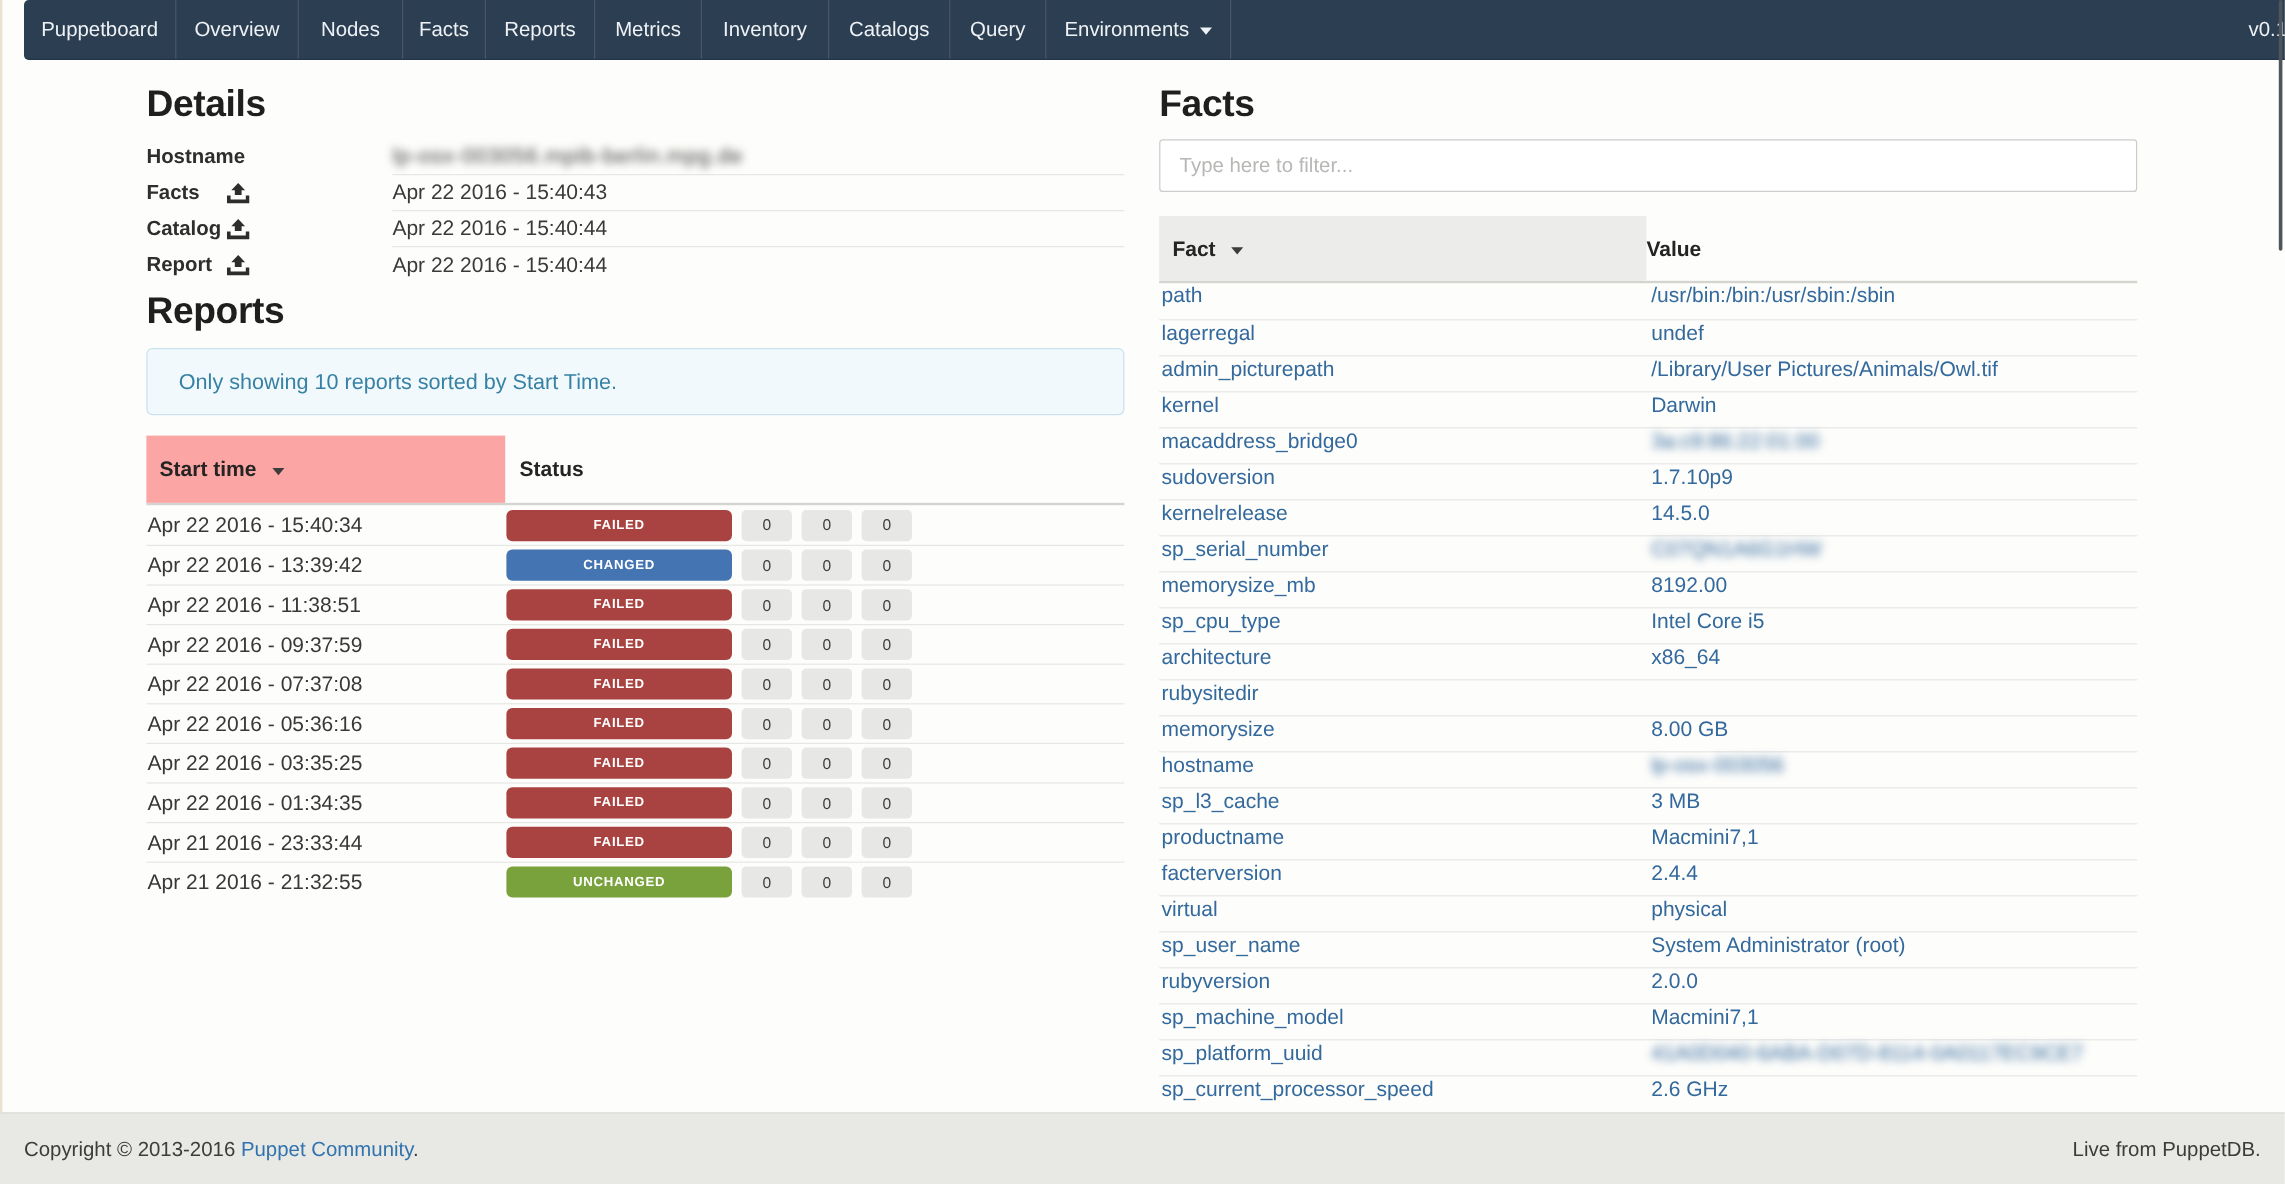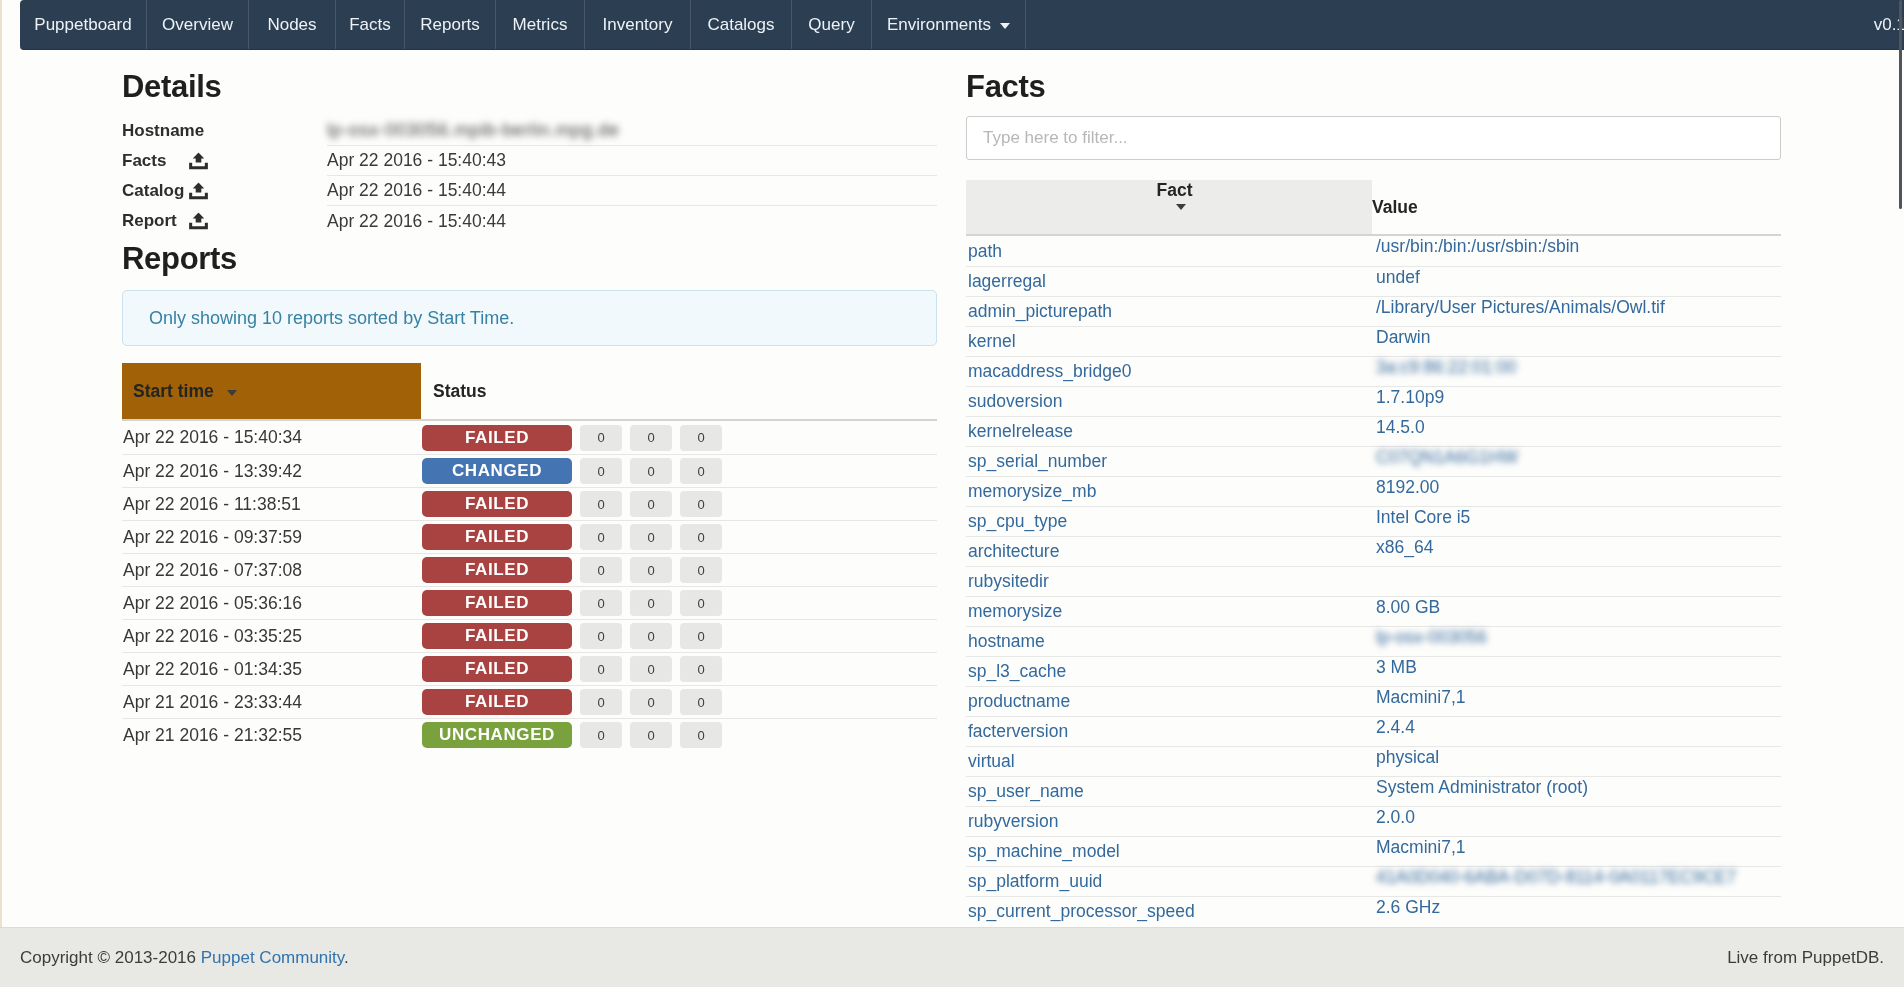--- a/index.html
+++ b/index.html
@@ -63,36 +63,36 @@
   .alert-info {
     margin-top:15px; height:56px; background:#f1f9fc;
     border:1px solid #c9e2ee; border-radius:5px;
     display:flex; align-items:center; padding-left:26px;
     color:#3781a5; font-size:18px;
   }
 
   
   .reports-table { margin-top:17px; }
   .r-thead { display:flex; height:58px; border-bottom:2px solid #d4d4d1; }
-  .r-th1 { width:299px; background:#a16207; display:flex; align-items:center;
+  .r-th1 { width:299px; background:#fca5a5; display:flex; align-items:center;
            padding-left:11px; font-weight:bold; font-size:17.5px; color:#242422; cursor:pointer; }
   .r-th2 { flex:1; display:flex; align-items:center; padding-left:12px;
            font-weight:bold; font-size:17.5px; color:#242422; cursor:pointer; }
   .sort-caret { width:0; height:0; margin-left:13px; margin-top:3px;
     border-left:5.5px solid transparent; border-right:5.5px solid transparent;
     border-top:6px solid #3c3c3a; display:inline-block; }
   .rrow { display:flex; height:33px; }
   .rrow + .rrow { border-top:1px solid #e6e6e4; }
   .rtd1 { width:299px; padding-left:1px; display:flex; align-items:center;
           font-size:17.5px; color:#383836; }
   .rtd2 { flex:1; display:flex; align-items:center; }
   .status-label {
-    width:150px; height:26px; margin-left:1px; border-radius:5px;
+    width:188px; height:26px; margin-left:1px; border-radius:5px;
     display:flex; align-items:center; justify-content:center;
-    color:#fff; font-size:17px; font-weight:bold; letter-spacing:0.6px;
+    color:#fff; font-size:11px; font-weight:bold; letter-spacing:0.6px;
     cursor:pointer; text-decoration:none;
   }
   .status-label.failed    { background:#a94341; }
   .status-label.changed   { background:#4574b2; }
   .status-label.unchanged { background:#7aa23c; }
   .chip { width:42px; height:26px; margin-left:8px; background:#e7e7e5; border-radius:4px;
           display:flex; align-items:center; justify-content:center;
           font-size:13px; color:#3e3e3c; }
 
   
@@ -101,26 +101,26 @@
     border:1px solid #cccccc; border-radius:3px;
     padding:0 16px; font-size:17px; color:#555;
     font-family:"Liberation Sans", sans-serif;
     background:#fff; outline:none; display:block;
   }
   .filter-input::placeholder { color:#b7b7b5; opacity:1; }
 
   .facts-table { margin-top:20px; }
   .f-thead { display:flex; height:56px; border-bottom:2px solid #d4d4d1; }
   .f-th1 { width:406px; background:#ececea; display:flex; align-items:center;
-           padding-left:11px; font-weight:bold; font-size:17.5px; color:#242422; cursor:pointer;flex-direction:column; }
+           padding-left:11px; font-weight:bold; font-size:17.5px; color:#242422; cursor:pointer; }
   .f-th2 { flex:1; display:flex; align-items:center; 
            font-weight:bold; font-size:17.5px; color:#242422; cursor:pointer; }
   .frow { display:flex; height:30px; }
   .frow + .frow { border-top:1px solid #e7e7e5; }
-  .ftd1 { width:406px; padding-left:2px; display:flex; align-items:center; }
+  .ftd1 { width:406px; padding-left:2px; display:flex; align-items:flex-start; }
   .ftd2 { flex:1; padding-left:4px; display:flex; align-items:flex-start; }
   .fact-link { color:#33699c; font-size:17.5px; text-decoration:none; cursor:pointer;
                white-space:nowrap; }
 
   
   .footer {
     position:absolute; left:0; top:927px; width:1904px; height:60px;
     background:#e8e8e5; border-top:1px solid #dbdbd8;
     display:flex; justify-content:space-between;
     padding:20px 20px 0; font-size:17px; color:#3c3c3a;

